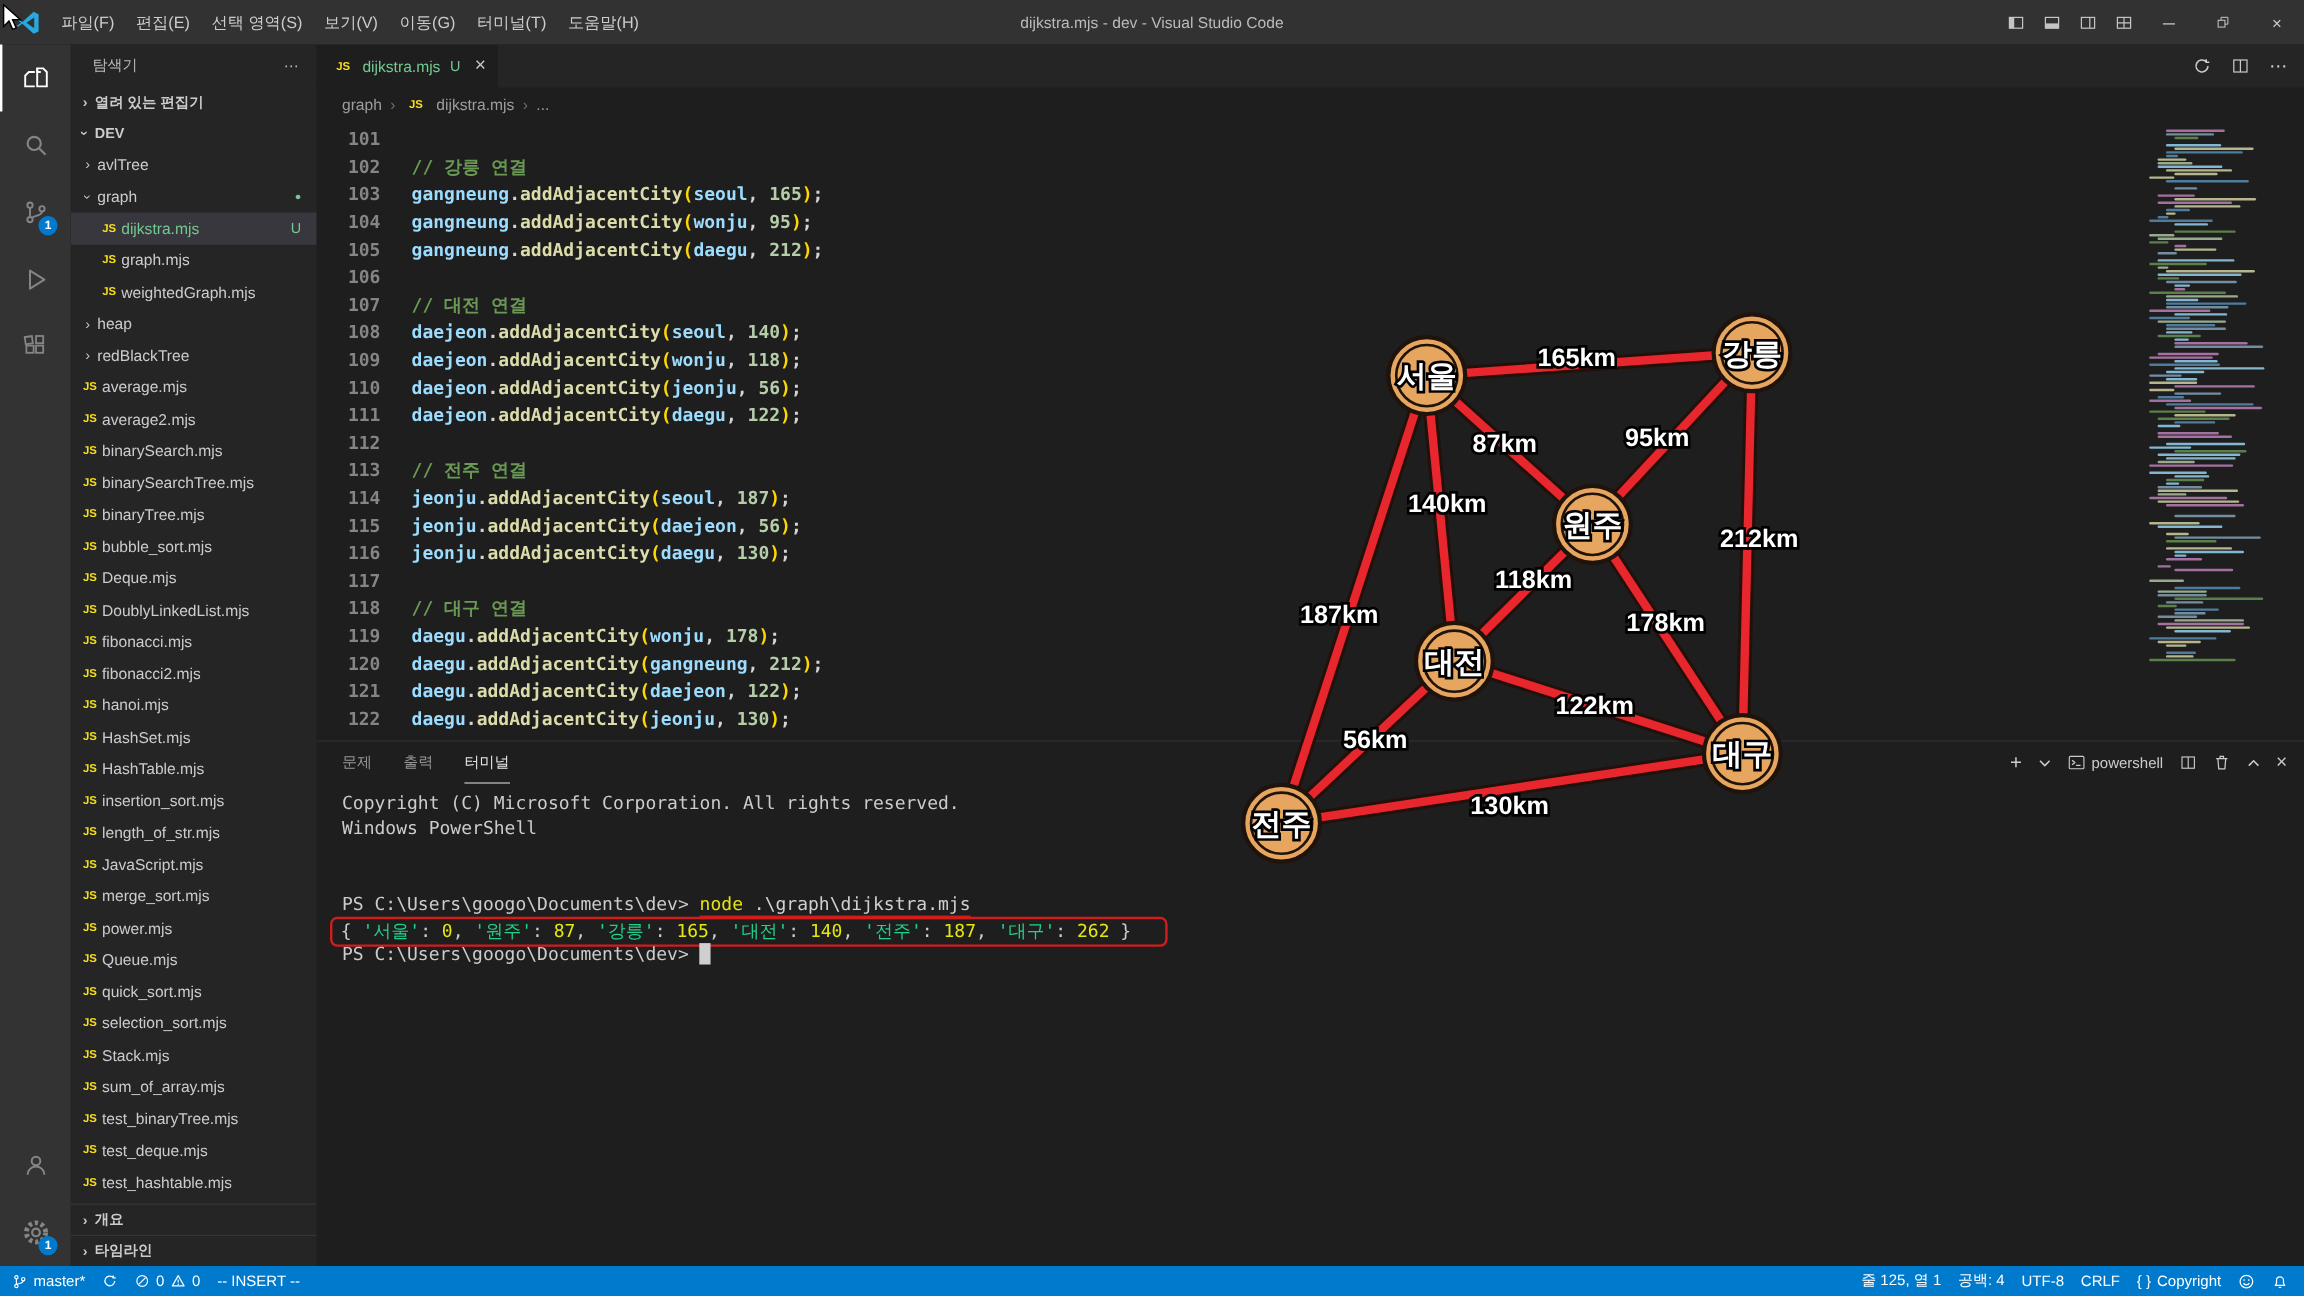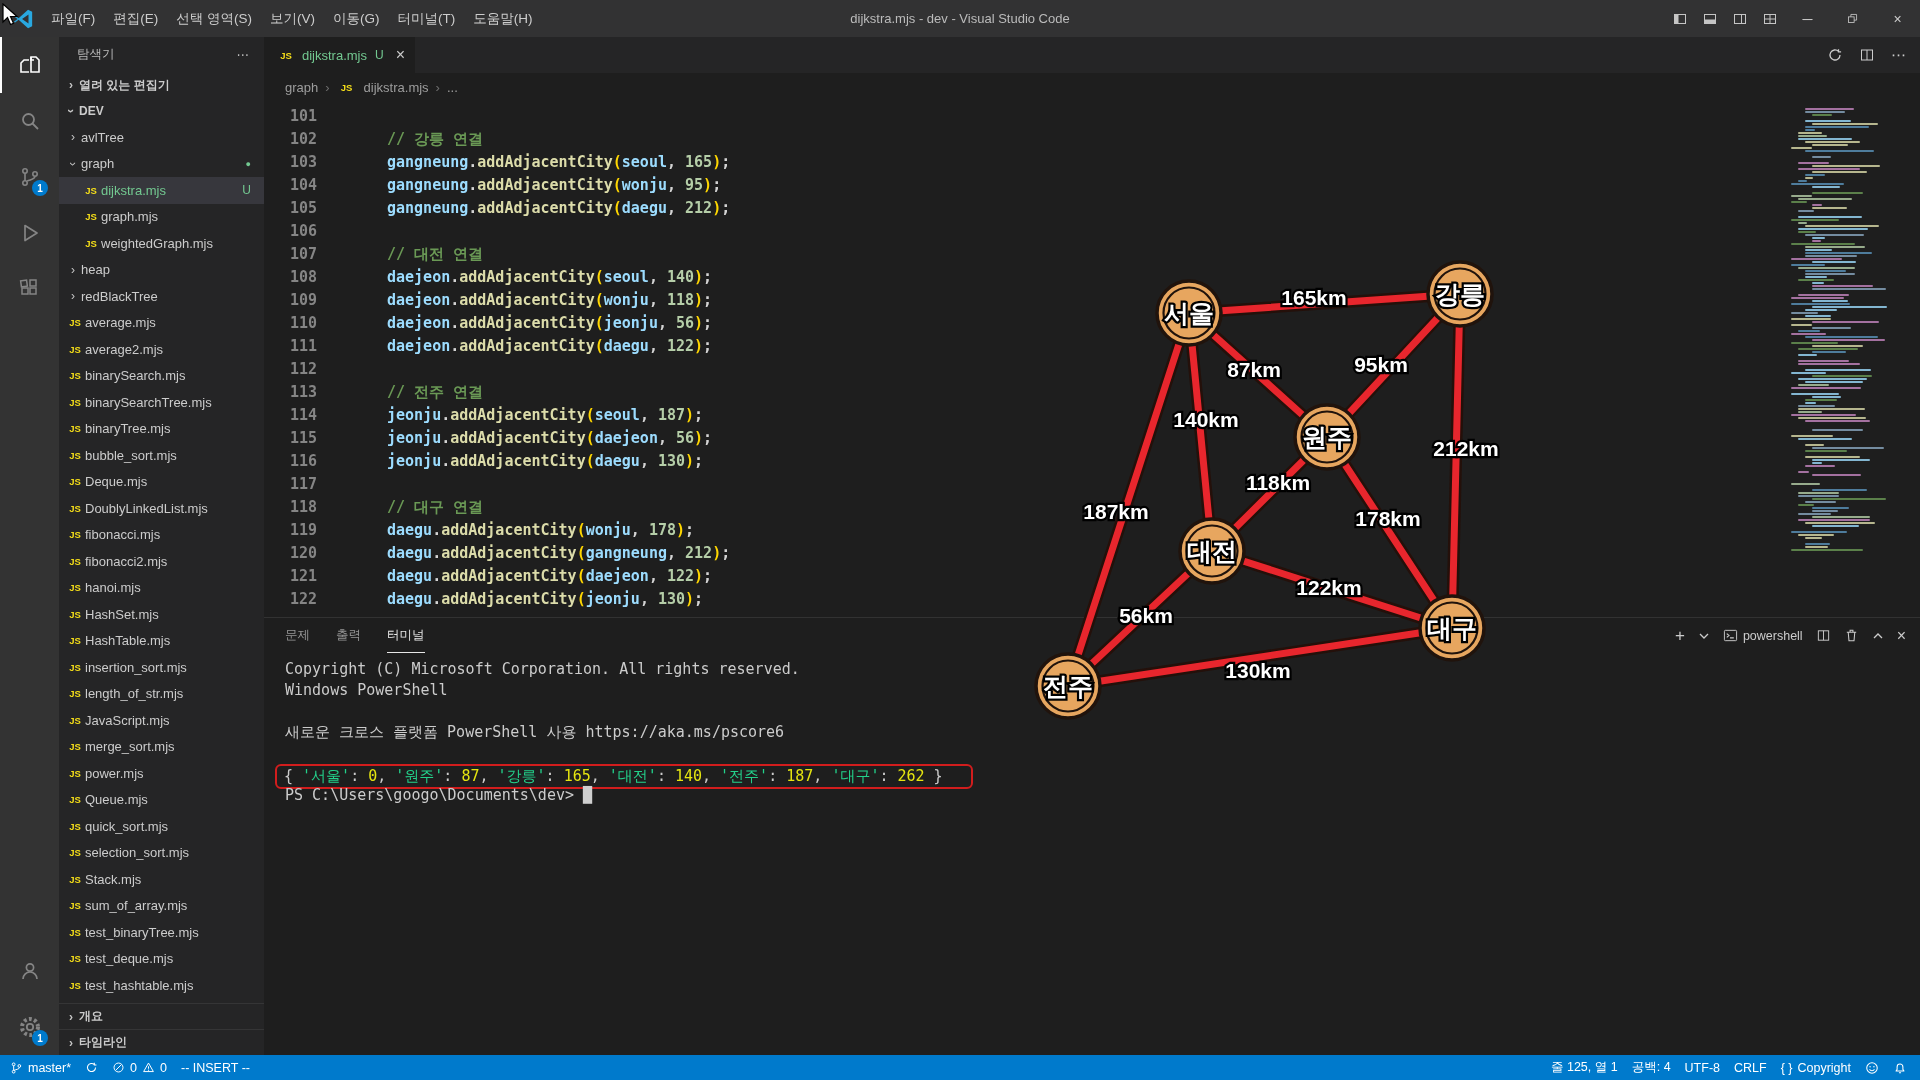--- a/index.html
+++ b/index.html
@@ -54,21 +54,21 @@
   #editor-region { flex:1; display:flex; flex-direction:column; background:#1e1e1e; min-width:0; }
   #tabbar { height:36px; background:#252526; display:flex; align-items:stretch; flex:0 0 auto; }
   #tab-active { background:#1e1e1e; display:flex; align-items:center; padding:0 10px 0 12px; gap:6px; font-size:13px; }
   .tab-label { color:#73c991; }
   .tab-badge { color:#73c991; font-size:12px; margin-left:2px; }
   .tab-close { color:#cccccc; margin-left:6px; font-size:16px; line-height:1; }
   #tab-actions { margin-left:auto; display:flex; align-items:center; gap:16px; padding-right:14px; color:#cccccc; }
   #breadcrumbs { height:28px; flex:0 0 auto; display:flex; align-items:center; padding-left:21px; font-size:13px; color:#9d9d9d; gap:7px; }
   .bc-sep { color:#6e6e6e; font-size:13px; }
 
-  #code-area { position:relative; flex:0 0 516px; display:flex; overflow:hidden;gap:44px; }
+  #code-area { position:relative; flex:0 0 516px; display:flex; overflow:hidden; }
   #gutter { width:79px; flex:0 0 auto; text-align:right; padding:4px 26px 0 0; color:#858585;
             font:600 15px "DejaVu Sans Mono", monospace; line-height:23px; }
   #code-lines { padding-top:4px; font:600 15px "DejaVu Sans Mono", monospace; line-height:23px; white-space:pre; }
   .cl { height:23px; }
   .tk-c { color:#6a9955; } .tk-v { color:#9cdcfe; } .tk-f { color:#dcdcaa; }
   .tk-num { color:#b5cea8; } .tk-d { color:#d4d4d4; } .tk-b { color:#ffd700; }
 
   #minimap { position:absolute; top:4px; right:28px; width:103px; height:460px; overflow:hidden; }
   .mm-bar { height:2px; margin-bottom:1px; border-radius:1px; opacity:.8; }
   .mm-gap { height:3px; }
@@ -614,22 +614,22 @@
                 <polyline points="2,8 6,4 10,8" fill="none" stroke="currentColor" stroke-width="1.3"></polyline>
               </svg>
           </span>
           <span style="font-size:16px;">×</span>
         </div>
       </div>
       <div id="terminal">
           <div class="trm-line"><span class="tm-d">Copyright (C) Microsoft Corporation. All rights reserved.</span></div>
           <div class="trm-line"><span class="tm-d">Windows PowerShell</span></div>
           <div class="trm-line">&nbsp;</div>
-          <div class="trm-line"><span class="tm-d">새로운 크로스 플랫폼 PowerShell 사용 https://aka.ms/pscore6</span></div>
           <div class="trm-line">&nbsp;</div>
+          <div class="trm-line"><span class="tm-d">PS C:\Users\googo\Documents\dev&gt; </span><span class="tm-cmd">node</span><span class="tm-argu"> .\graph\dijkstra.mjs</span></div>
           <div class="trm-line"><span class="red-box"><span class="tm-d">{ </span><span class="tm-str">'서울'</span><span class="tm-d">: </span><span class="tm-num">0</span><span class="tm-d">, </span><span class="tm-str">'원주'</span><span class="tm-d">: </span><span class="tm-num">87</span><span class="tm-d">, </span><span class="tm-str">'강릉'</span><span class="tm-d">: </span><span class="tm-num">165</span><span class="tm-d">, </span><span class="tm-str">'대전'</span><span class="tm-d">: </span><span class="tm-num">140</span><span class="tm-d">, </span><span class="tm-str">'전주'</span><span class="tm-d">: </span><span class="tm-num">187</span><span class="tm-d">, </span><span class="tm-str">'대구'</span><span class="tm-d">: </span><span class="tm-num">262</span><span class="tm-d"> }</span></span></div>
           <div class="trm-line"><span class="tm-d">PS C:\Users\googo\Documents\dev&gt; </span><span class="tm-cur">█</span></div>
         </div>
     </div>
   </div>
 </div>
 
 <div id="statusbar">
   <div class="sb-item">
     <svg width="13" height="14" viewBox="0 0 16 16">

